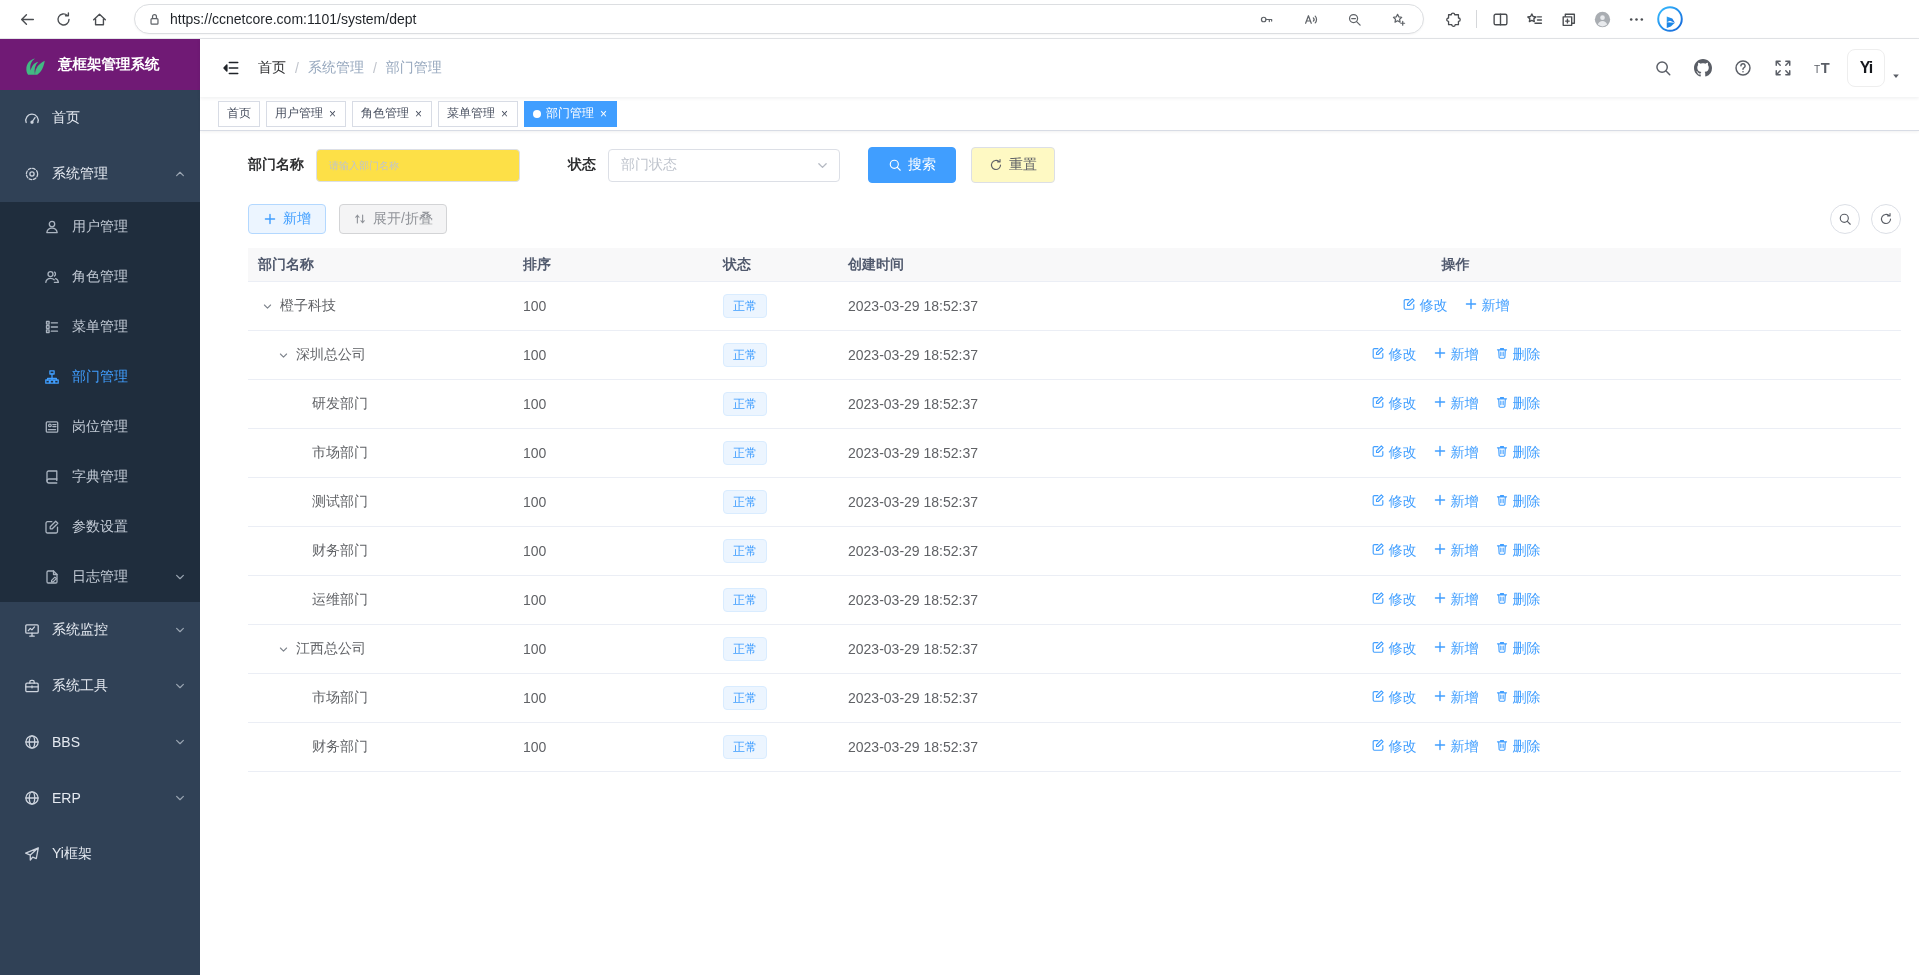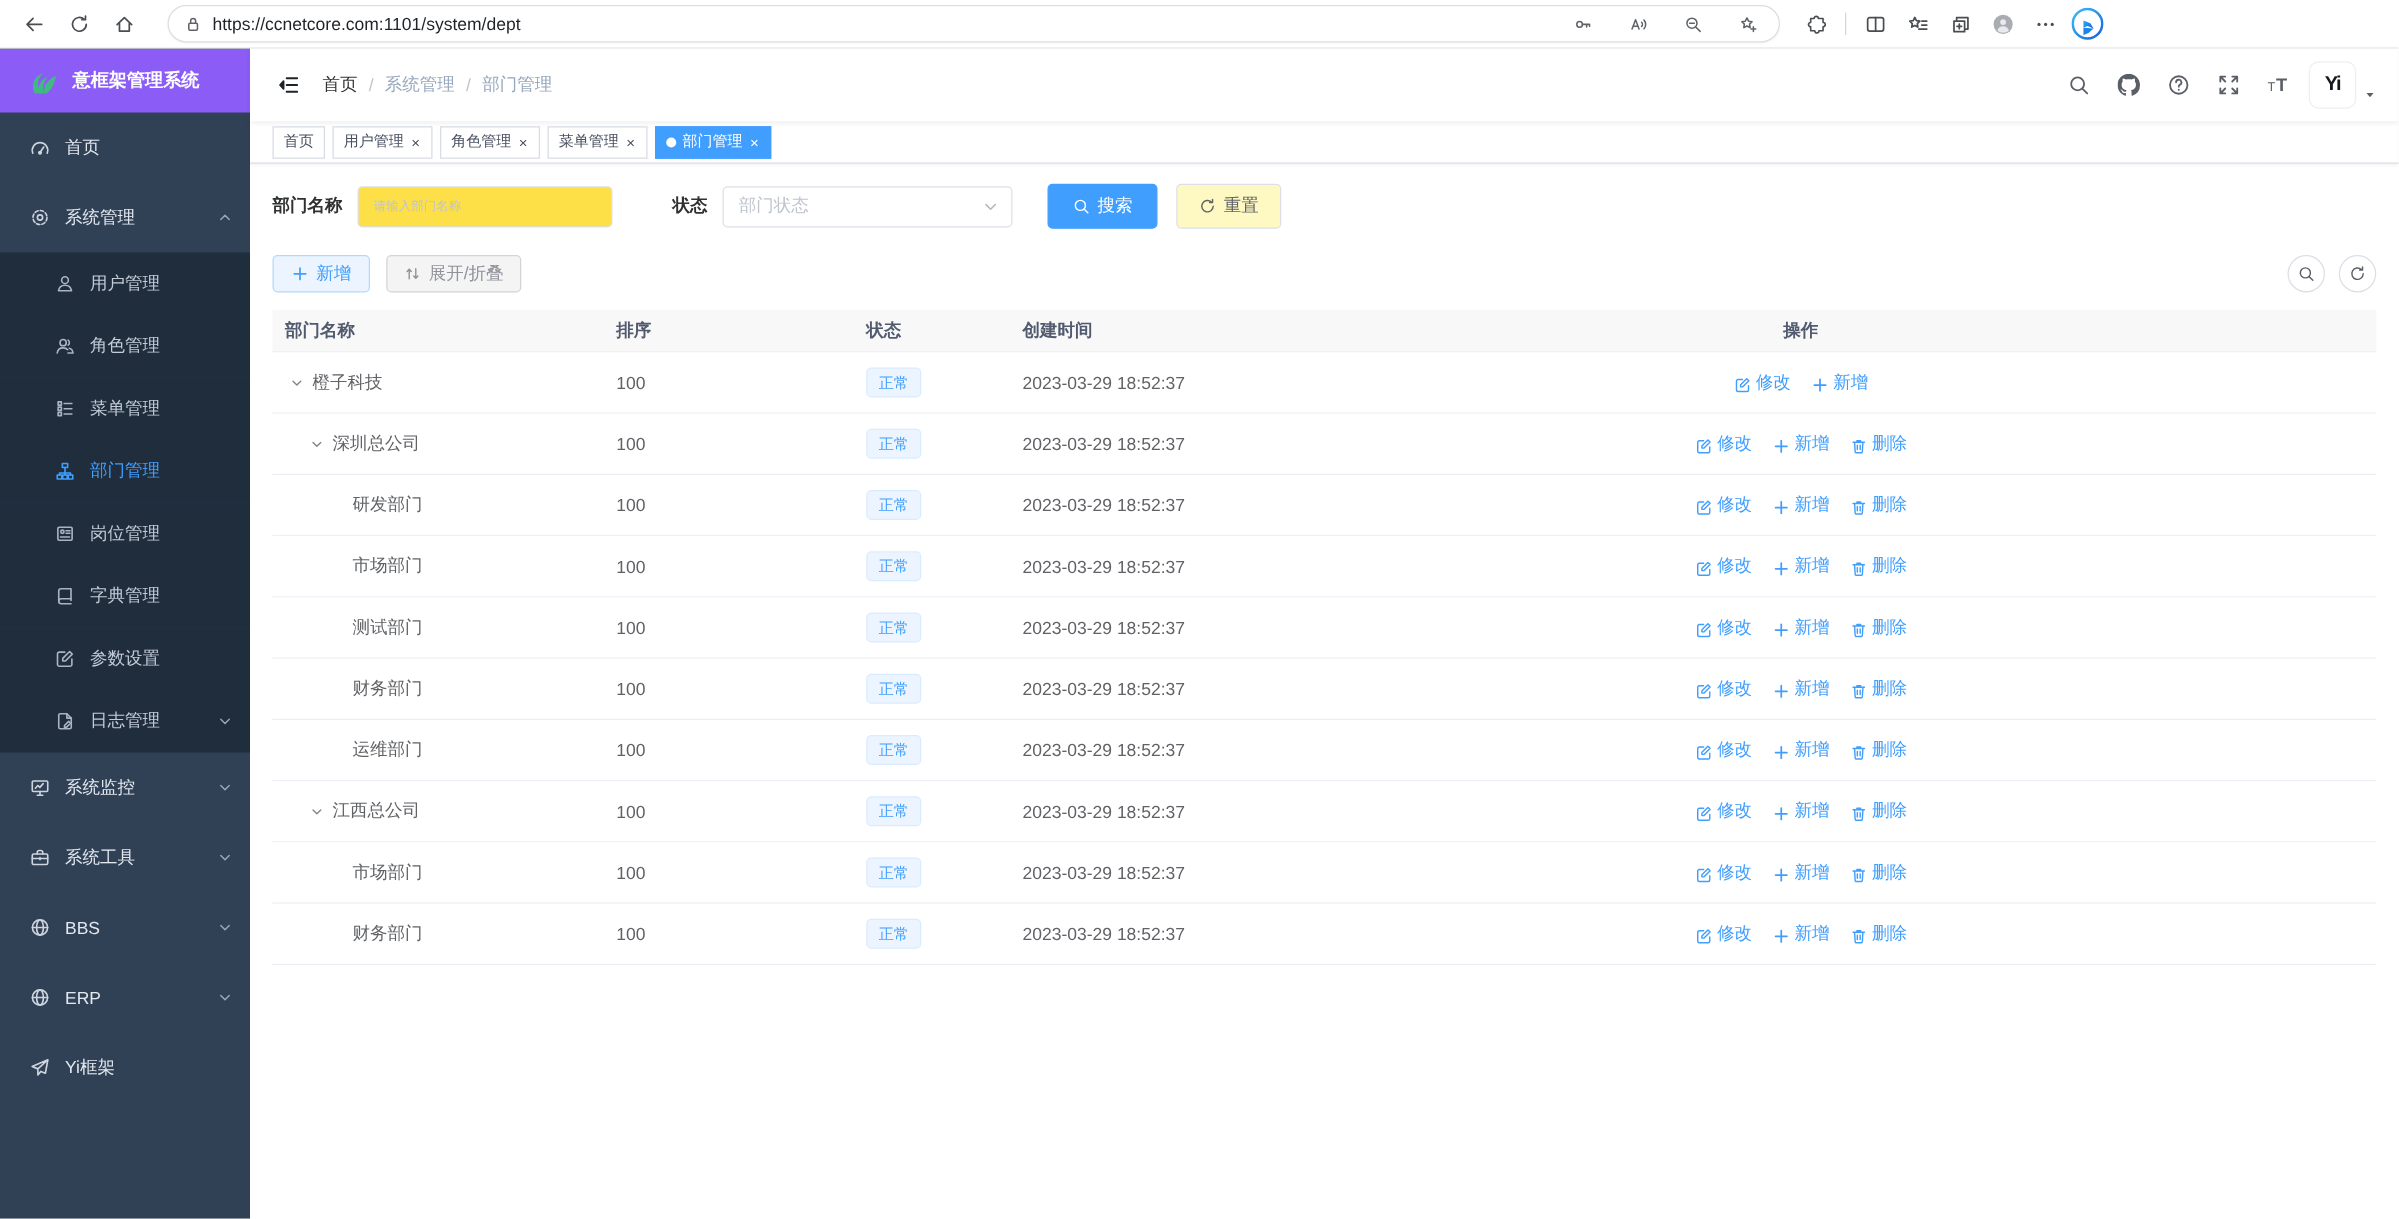--- a/index.html
+++ b/index.html
@@ -25,21 +25,21 @@
   .chrome-right .b-btn .ic { width:17px; height:17px; }
   .v-div { width:1px; height:18px; background:#d5d7da; margin:0 4px; }
   .bing-btn { width:30px; height:30px; border-radius:50%; display:flex; align-items:center; justify-content:center; }
   .bing-btn .ic { width:26px; height:26px; }
 
   
   .app { display:flex; height:936px; }
   .sidebar { width:200px; background:#304156; color:#bfcbd9; flex:0 0 auto;
     display:flex; flex-direction:column; overflow:hidden; }
   .logo-row { height:51px; display:flex; align-items:center; gap:10px; padding:0 0 0 22px;
-    background:#8b5cf6; }
+    background:#701a75; }
   .logo-row .ic { width:26px; height:26px; color:#42b983; }
   .logo-title { color:#fff; font-weight:700; font-size:14.5px; white-space:nowrap; }
   .menu { flex:1; }
   .menu-item { display:flex; align-items:center; gap:12px; padding:0 14px 0 24px;
     height:56px; cursor:pointer; color:#e4e9f0; font-size:14px; }
   .menu-item .ic { width:16px; height:16px; color:#cdd4de; }
   .menu-item.sub { height:50px; padding-left:44px; background:#1f2d3d; color:#c3cbd6; }
   .menu-item.sub .ic { color:#aab4c0; }
   .menu-item.active { color:#409eff; }
   .menu-item.active .ic { color:#409eff; }
@@ -75,21 +75,21 @@
   .tags-bar { height:34px; background:#fff; border-bottom:1px solid #d8dce5;
     box-shadow:0 1px 3px 0 rgba(0,0,0,.06); display:flex; align-items:center;
     padding:0 18px; gap:6px; position:relative; z-index:2; }
   .tag-tab { height:26px; display:inline-flex; align-items:center; gap:5px; padding:0 8px;
     border:1px solid #d8dce5; background:#fff; color:#495060; font-size:12px; cursor:pointer; }
   .tag-tab.active { background:#409eff; border-color:#409eff; color:#fff; }
   .tab-dot { width:8px; height:8px; border-radius:50%; background:#fff; display:inline-block; }
   .tab-close { font-size:12px; line-height:1; padding:1px; border-radius:50%; }
 
   
-  .content { flex:1 1 auto; padding:16px 18px 0 18px; overflow:hidden; }
+  .content { flex:1 1 auto; padding:16px 18px 0 18px; overflow:hidden;margin-left:30px; }
   .filter-row { display:flex; align-items:center; margin-bottom:21px; }
   .f-label { font-weight:700; color:#303133; margin-right:12px; white-space:nowrap; }
   .f-input { width:204px; height:33px; border:1px solid #dcdfe6; border-radius:4px;
     padding:0 12px; font-size:10px; color:#606266; outline:none; background:#fde047; }
   .f-input::placeholder { color:#bfc4cd; }
   .f-select { width:232px; height:33px; border:1px solid #dcdfe6; border-radius:4px;
     display:flex; align-items:center; padding:0 10px 0 12px; margin-right:28px; cursor:pointer; background:#fff; }
   .f-select .sel-ph { flex:1; color:#bfc4cd; font-size:14px; }
   .f-select .ic { width:13px; height:13px; color:#b4b9c2; }
   .gap1 { width:48px; }
@@ -114,21 +114,21 @@
   .t-cell { padding:0 10px; display:flex; align-items:center; min-width:0; }
   .t-body .t-row { height:49px; background:#fff; }
   .t-cell.op-col { justify-content:center; }
   .expander { width:18px; height:18px; display:inline-flex; align-items:center; justify-content:center;
     color:#7f858d; margin-right:4px; flex:0 0 auto; cursor:pointer; }
   .expander svg { width:11px; height:11px; }
   .expander.blank { cursor:default; }
   .status-tag { display:inline-block; height:24px; line-height:22px; padding:0 9px; font-size:12px;
     background:#ecf5ff; border:1px solid #d9ecff; color:#409eff; border-radius:4px; }
   .ops { display:flex; align-items:center; gap:16px; }
-  .op-link { display:inline-flex; align-items:flex-end; gap:4px; color:#409eff; cursor:pointer; }
+  .op-link { display:inline-flex; align-items:flex-start; gap:4px; color:#409eff; cursor:pointer; }
   .op-link .ic { width:14px; height:14px; }
 </style>
 </head>
 <body>
 
 <div class="browser-bar">
   <div id="browserLeft" style="display:flex;gap:6px;">
       <span class="b-btn">
         <span class="ic">
           <svg viewBox="0 0 16 16" fill="none" stroke="currentColor" stroke-width="1.3" stroke-linecap="round" stroke-linejoin="round">

